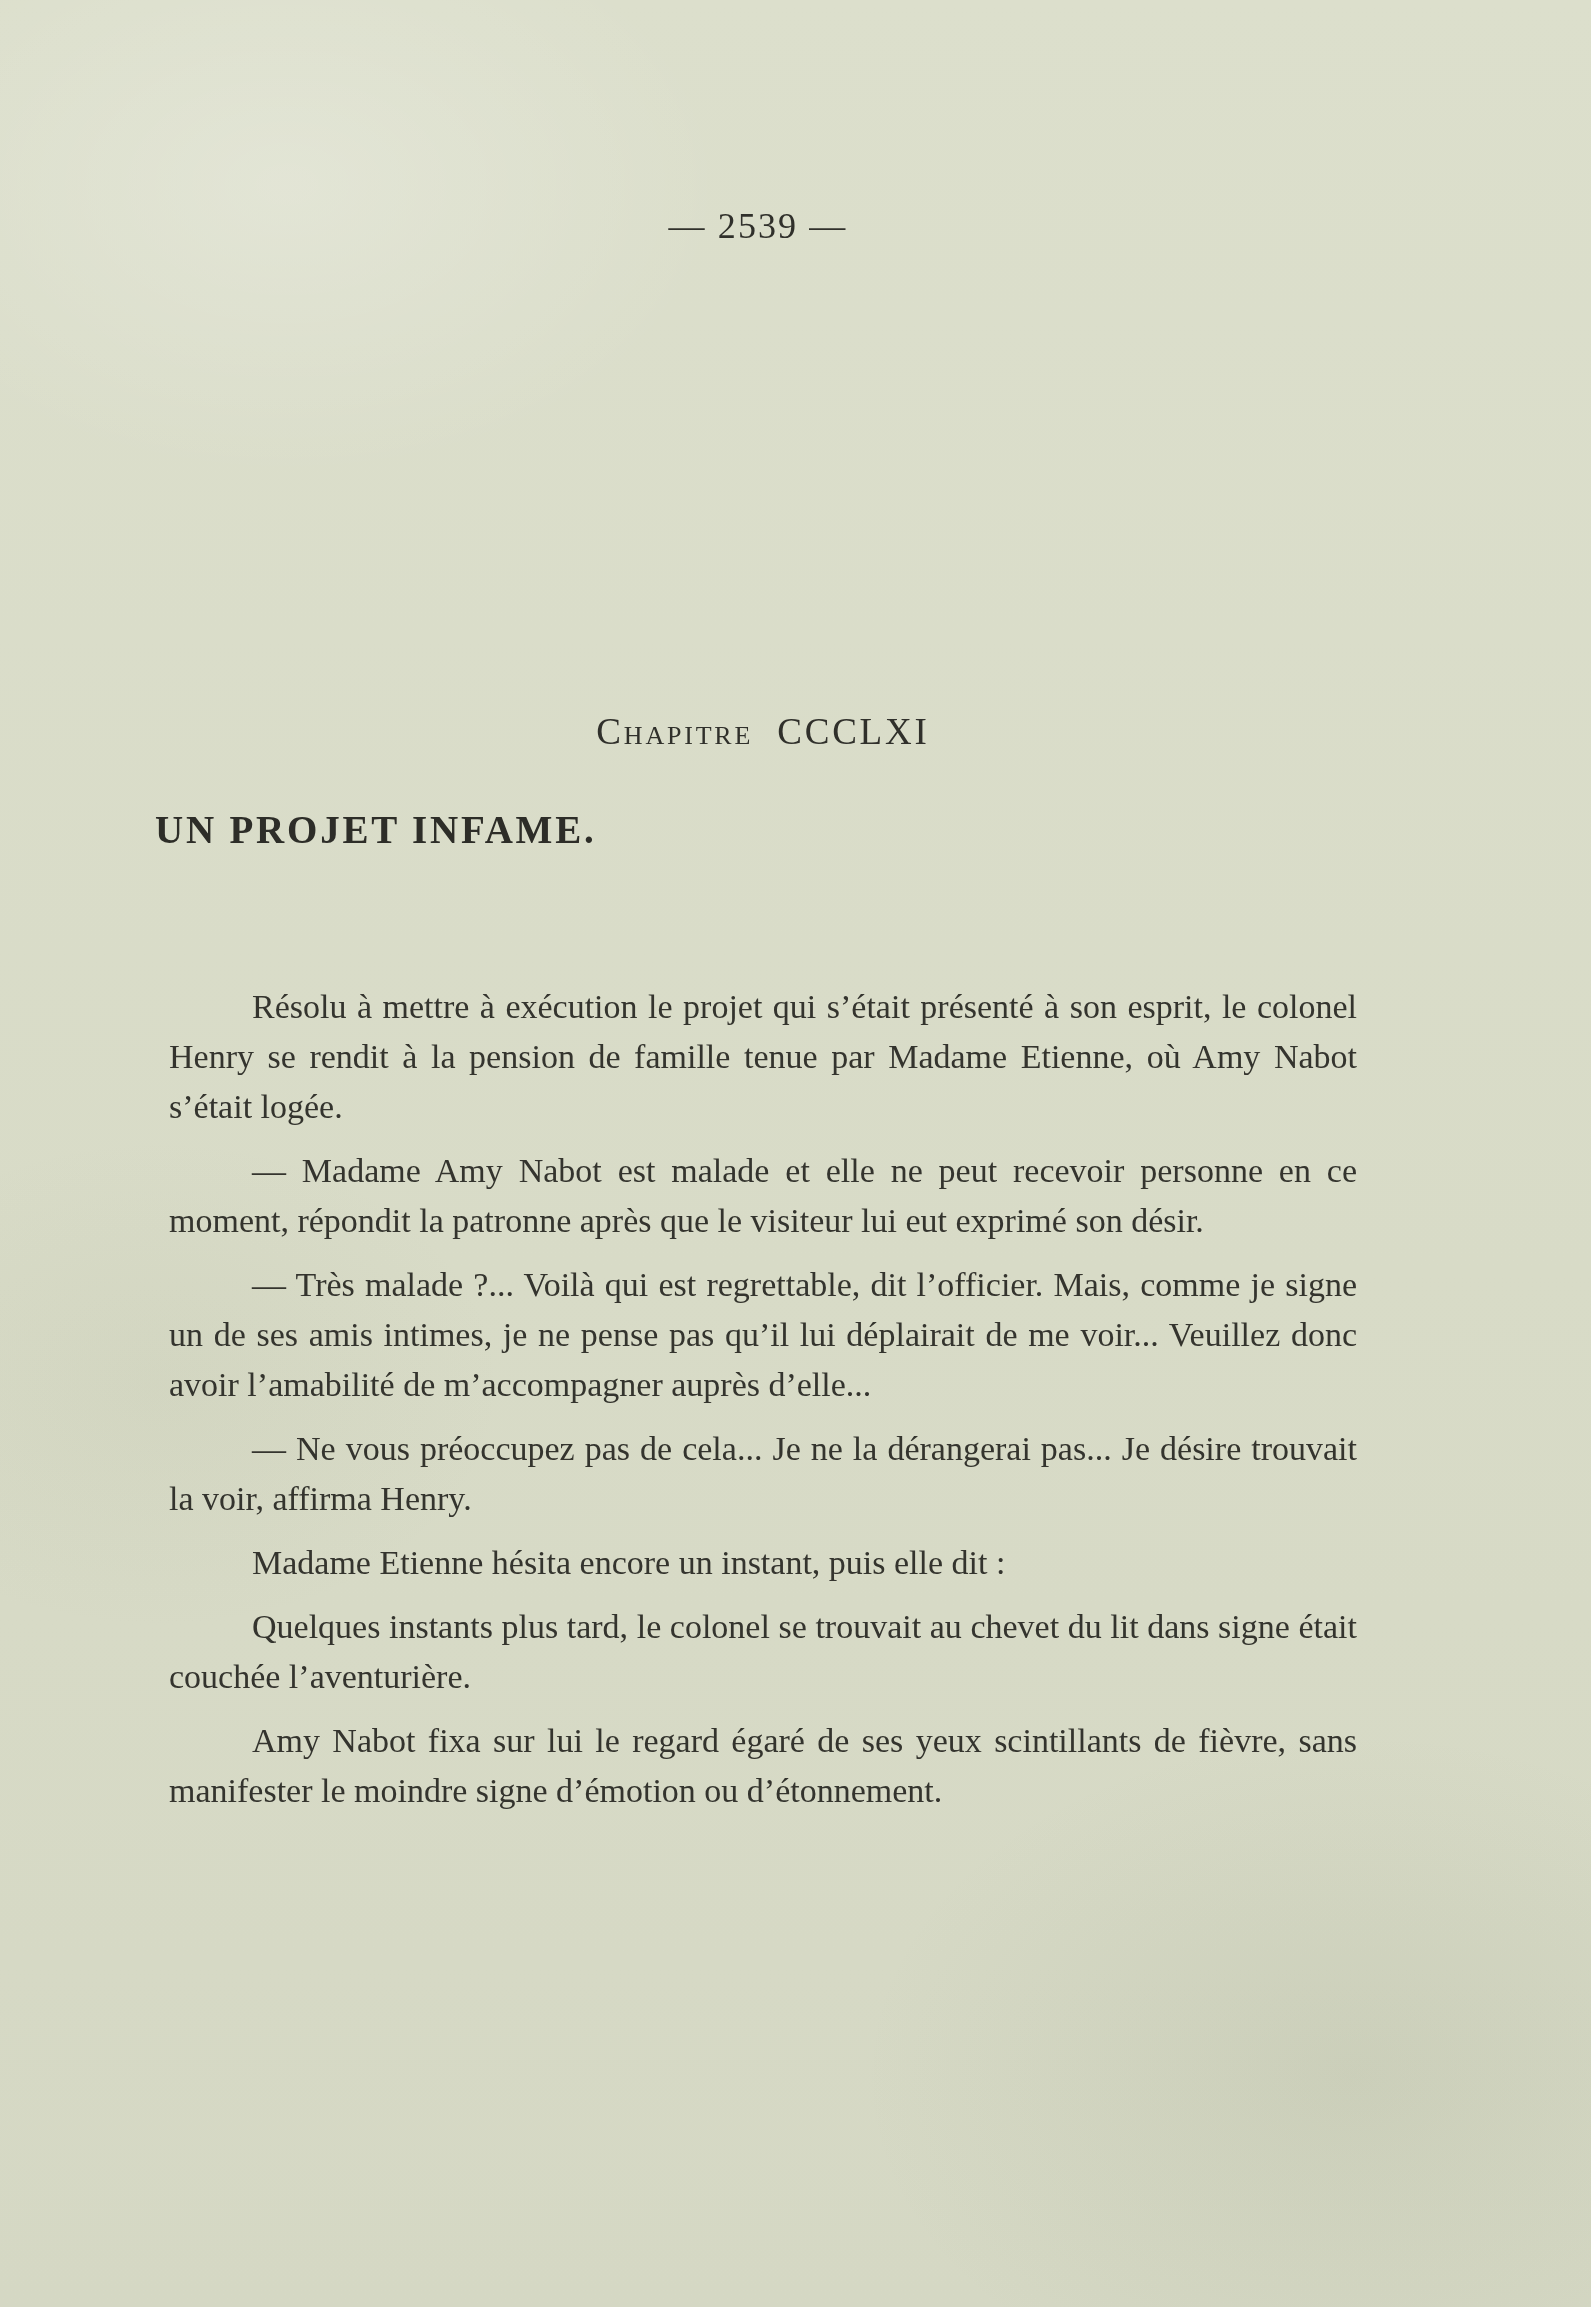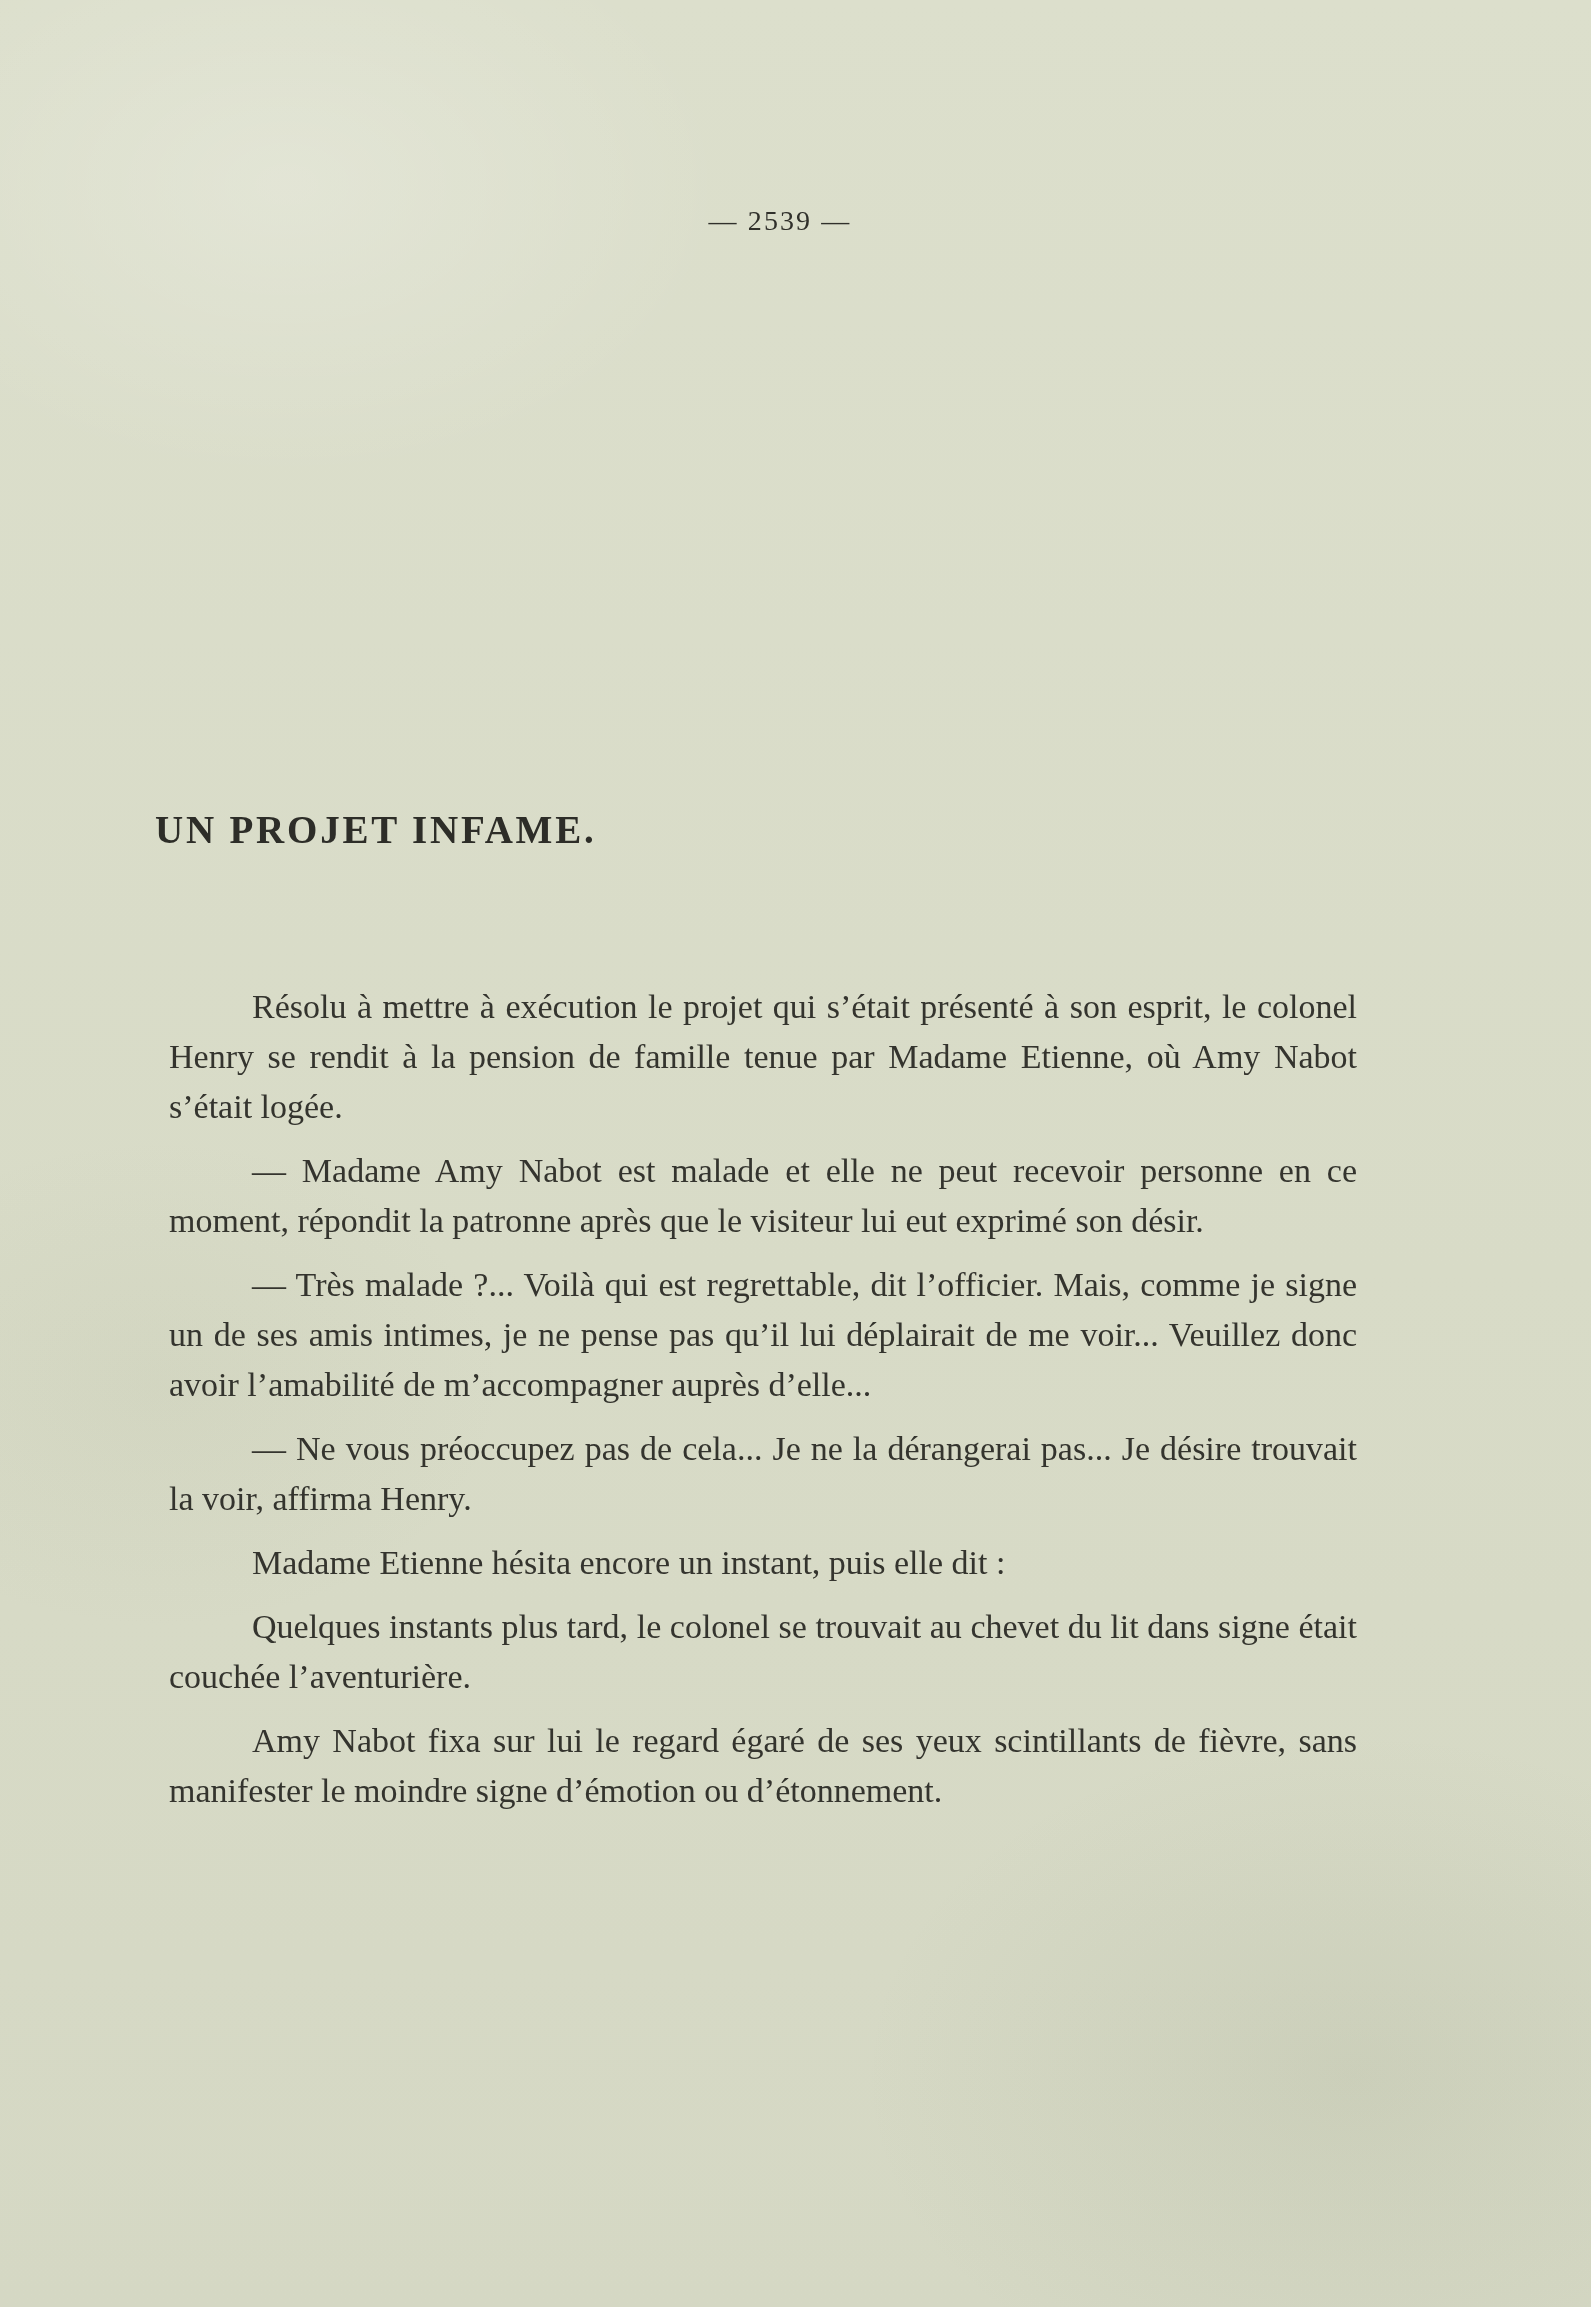--- a/index.html
+++ b/index.html
@@ -20,24 +20,24 @@
       radial-gradient(ellipse 703px 492px at 85% 90%, rgba(110,120,90,0.10), rgba(110,120,90,0) 70%),
       radial-gradient(ellipse 492px 351px at 10% 60%, rgba(150,155,125,0.08), rgba(150,155,125,0) 70%),
       linear-gradient(180deg, #dcdfcc 0%, #d8dbc7 55%, #d5d8c4 100%);
     font-family: "Liberation Serif", "DejaVu Serif", serif;
     color: #35352f;
     -webkit-font-smoothing: antialiased;
   }
   .page-number {
     position: absolute;
     top: 205px;
-    left: 172px;
+    left: 150px;
     width: 1216px;
     text-align: center;
-    font-size: 28px;
+    font-size: 36px;
     letter-spacing: 2.1px;
     color: #30302b;
   }
   .chapter-line {
     position: absolute;
     top: 710px;
     left: 155px;
     width: 1216px;
     text-align: center;
     color: #30302b;
@@ -81,20 +81,23 @@
     text-indent: 83px;
   }
 </style>
 </head>
 <body>
 
 <div class="page">
 
   <div class="page-number">— 2539 —</div>
 
+  <div class="chapter-line">
+    <span class="chapter-label">Chapitre</span><span class="chapter-number">CCCLXI</span>
+  </div>
 
   <div class="chapter-title">UN PROJET INFAME.</div>
 
   <div class="body-text">
     <p>Résolu à mettre à exécution le projet qui s’était présenté à son esprit, le colonel Henry se rendit à la pension de famille tenue par Madame Etienne, où Amy Nabot s’était logée.</p>
     <p>— Madame Amy Nabot est malade et elle ne peut recevoir personne en ce moment, répondit la patronne après que le visiteur lui eut exprimé son désir.</p>
     <p>— Très malade ?... Voilà qui est regrettable, dit l’officier. Mais, comme je signe un de ses amis intimes, je ne pense pas qu’il lui déplairait de me voir... Veuillez donc avoir l’amabilité de m’accompagner auprès d’elle...</p>
     <p>— Ne vous préoccupez pas de cela... Je ne la dérangerai pas... Je désire trouvait la voir, affirma Henry.</p>
     <p>Madame Etienne hésita encore un instant, puis elle dit :</p>
     <p>Quelques instants plus tard, le colonel se trouvait au chevet du lit dans signe était couchée l’aventurière.</p>

